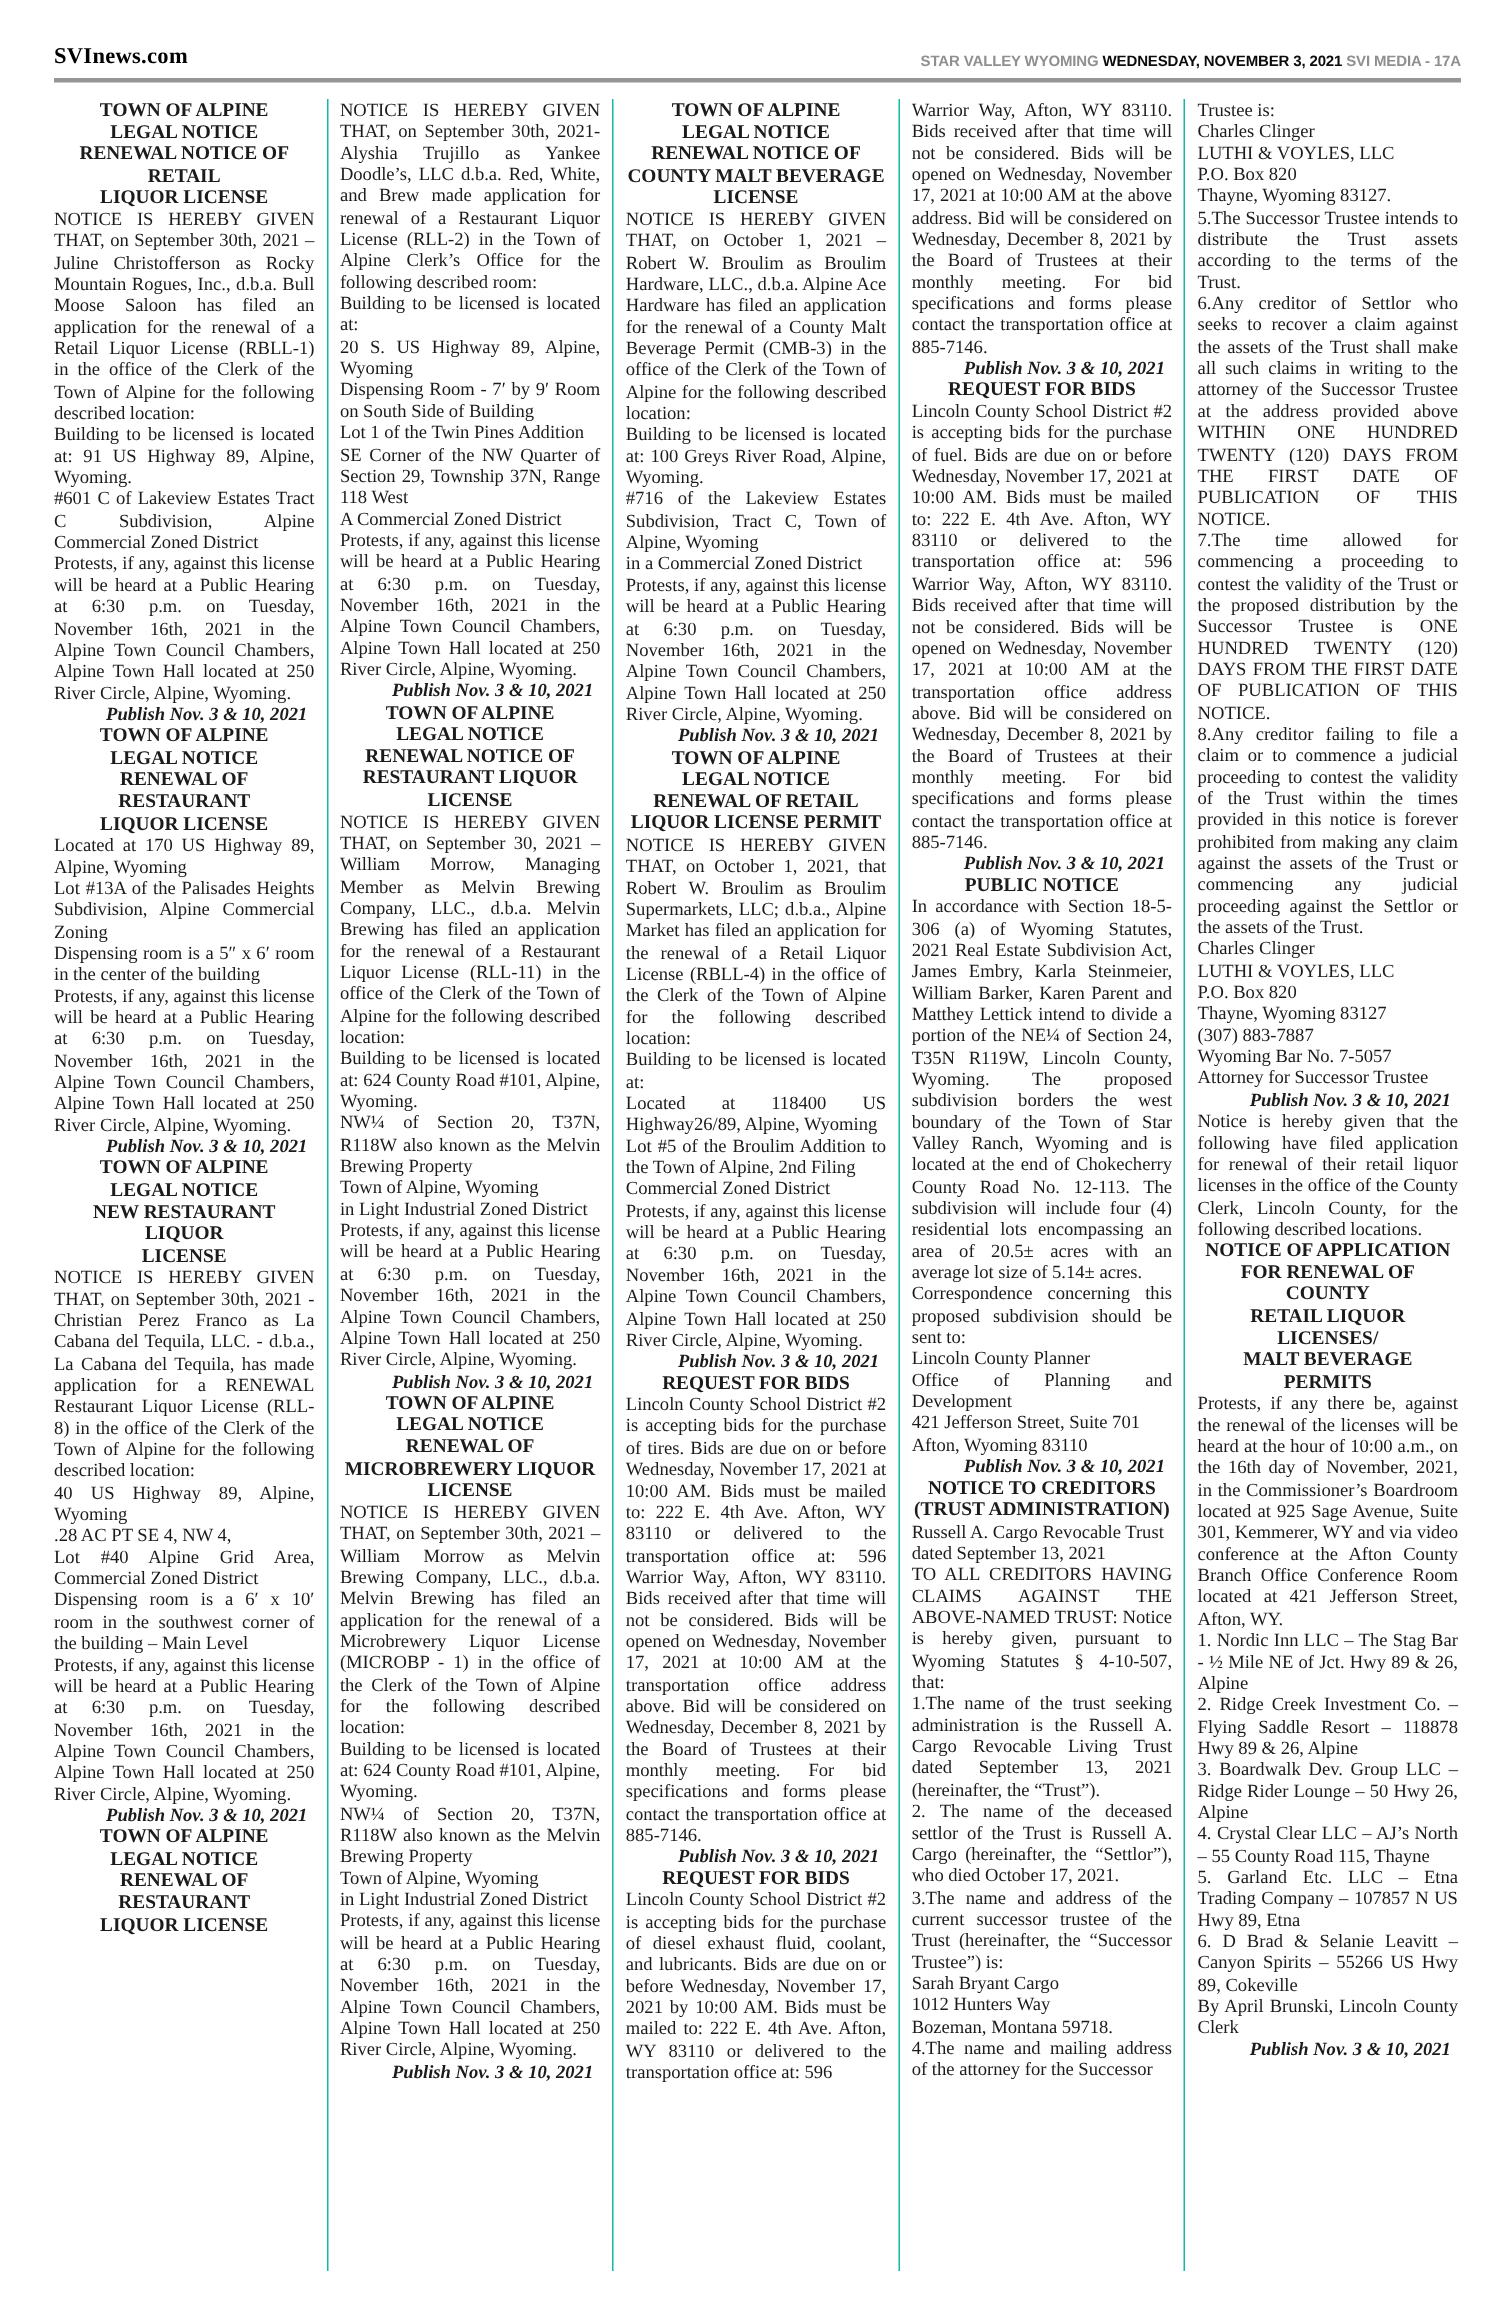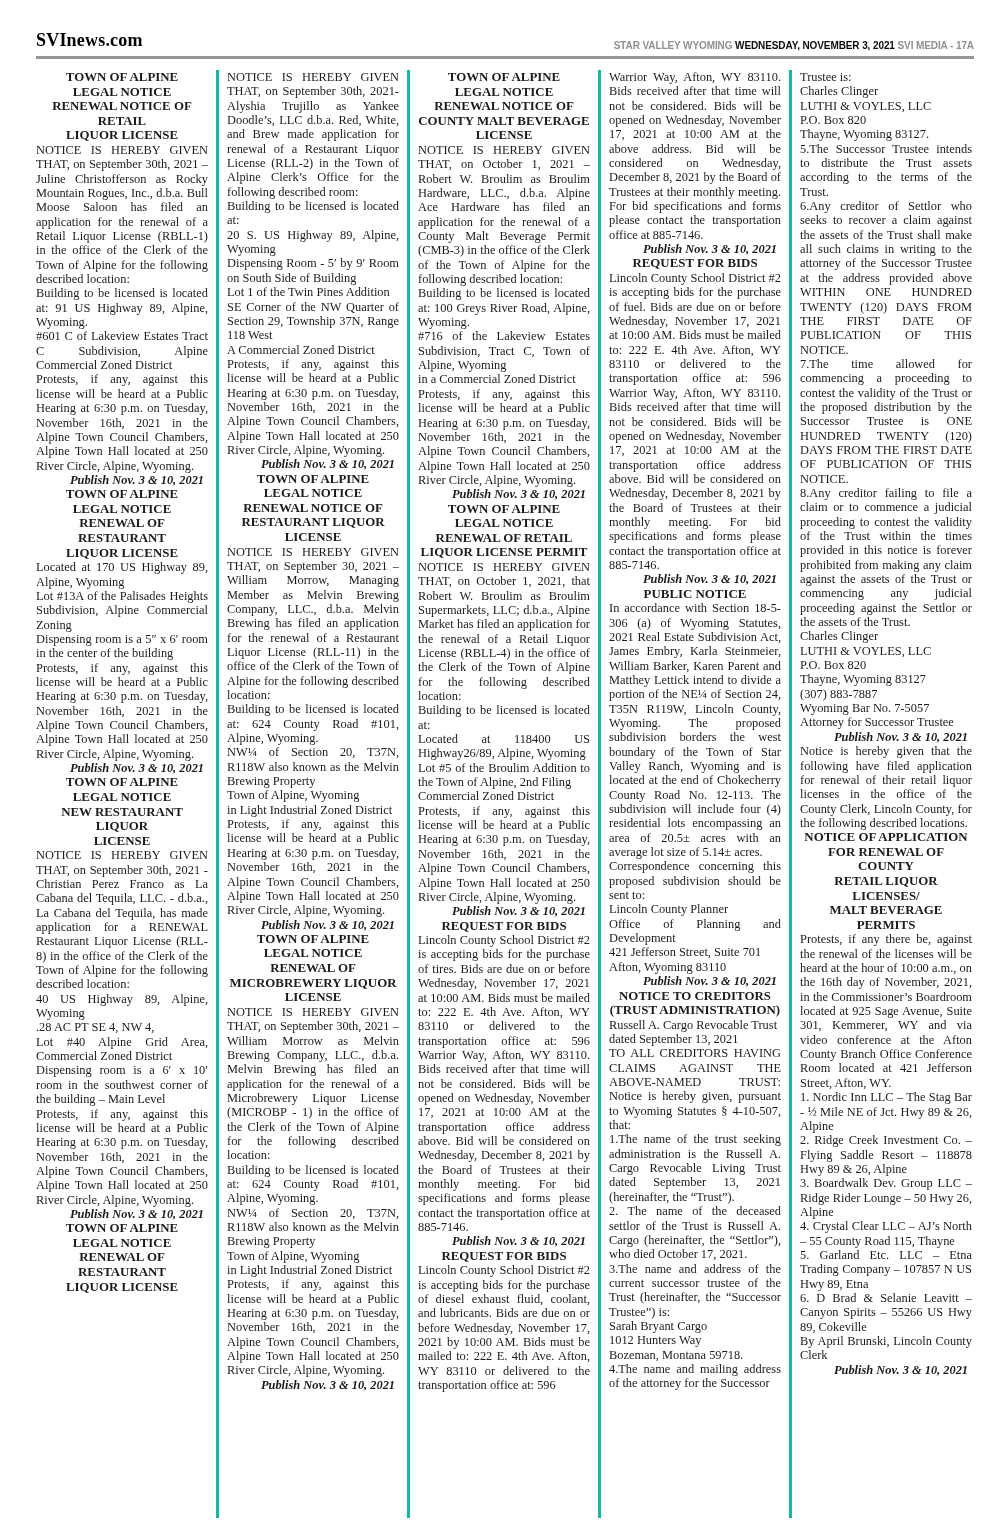--- a/index.html
+++ b/index.html
@@ -8,32 +8,32 @@
     box-sizing:border-box; padding:30px 20px 0 36px;
     background:#fff; color:#1b1b1b;
     font-family:"Liberation Serif","DejaVu Serif",serif;
   }
   .masthead {
     display:flex; justify-content:space-between; align-items:flex-end;
     border-bottom:3px solid #969696; padding-bottom:5px;
   }
   .site-name {
     font-family:"Liberation Serif","DejaVu Serif",serif;
-    font-weight:700; font-size:18px; letter-spacing:.2px; color:#000;
+    font-weight:700; font-size:15px; letter-spacing:.2px; color:#000;
   }
   .mast-right {
     font-family:"Liberation Sans","DejaVu Sans",sans-serif;
     font-size:10px; font-weight:700; color:#8f8f8f; letter-spacing:-.1px;
     white-space:nowrap;
   }
   .mast-right .date { color:#0c0c0c; }
   .columns { display:flex; margin-top:11px; height:1448px; overflow:hidden; }
   .column {
     flex:1 1 0; min-width:0; box-sizing:border-box;
-    padding:0 8px; border-right:3px solid #14b8a6;
+    padding:0 8px; border-right:1px solid #14b8a6;
     font-size:12.4px; line-height:14.35px; color:#1b1b1b;
     overflow:hidden;
   }
   .column:first-child { padding-left:0; }
   .column:last-child  { border-right:none; padding-right:2px; }
   .blk { margin:0; }
   .blk.heading {
     font-weight:700; text-align:center; white-space:pre-line;
     font-size:12.9px; line-height:14.6px; 
   }
@@ -83,21 +83,21 @@
         <div class="blk publish">Publish Nov. 3 &amp; 10, 2021</div>
         <div class="blk heading">TOWN OF ALPINE
 LEGAL NOTICE
 RENEWAL OF RESTAURANT
 LIQUOR LICENSE</div>
       </div>
       <div class="column">
         <div class="blk para">NOTICE IS HEREBY GIVEN THAT, on September 30th, 2021- Alyshia Trujillo as Yankee Doodle’s, LLC d.b.a. Red, White, and Brew made application for renewal of a Restaurant Liquor License (RLL-2) in the Town of Alpine Clerk’s Office for the following described room:</div>
         <div class="blk para">Building to be licensed is located at:</div>
         <div class="blk para">20 S. US Highway 89, Alpine, Wyoming</div>
-        <div class="blk para">Dispensing Room - 5′ by 9′ Room on South Side of Building</div>
+        <div class="blk para">Dispensing Room - 7′ by 9′ Room on South Side of Building</div>
         <div class="blk para">Lot 1 of the Twin Pines Addition</div>
         <div class="blk para">SE Corner of the NW Quarter of Section 29, Township 37N, Range 118 West</div>
         <div class="blk para">A Commercial Zoned District</div>
         <div class="blk para">Protests, if any, against this license will be heard at a Public Hearing at 6:30 p.m. on Tuesday, November 16th, 2021 in the Alpine Town Council Chambers, Alpine Town Hall located at 250 River Circle, Alpine, Wyoming.</div>
         <div class="blk publish">Publish Nov. 3 &amp; 10, 2021</div>
         <div class="blk heading">TOWN OF ALPINE
 LEGAL NOTICE
 RENEWAL NOTICE OF
 RESTAURANT LIQUOR
 LICENSE</div>

